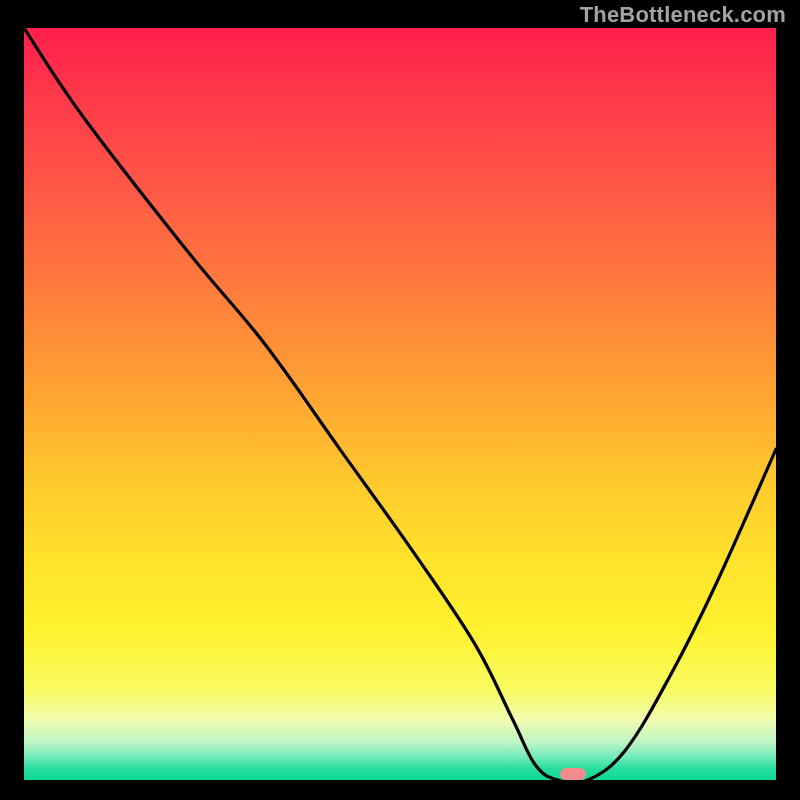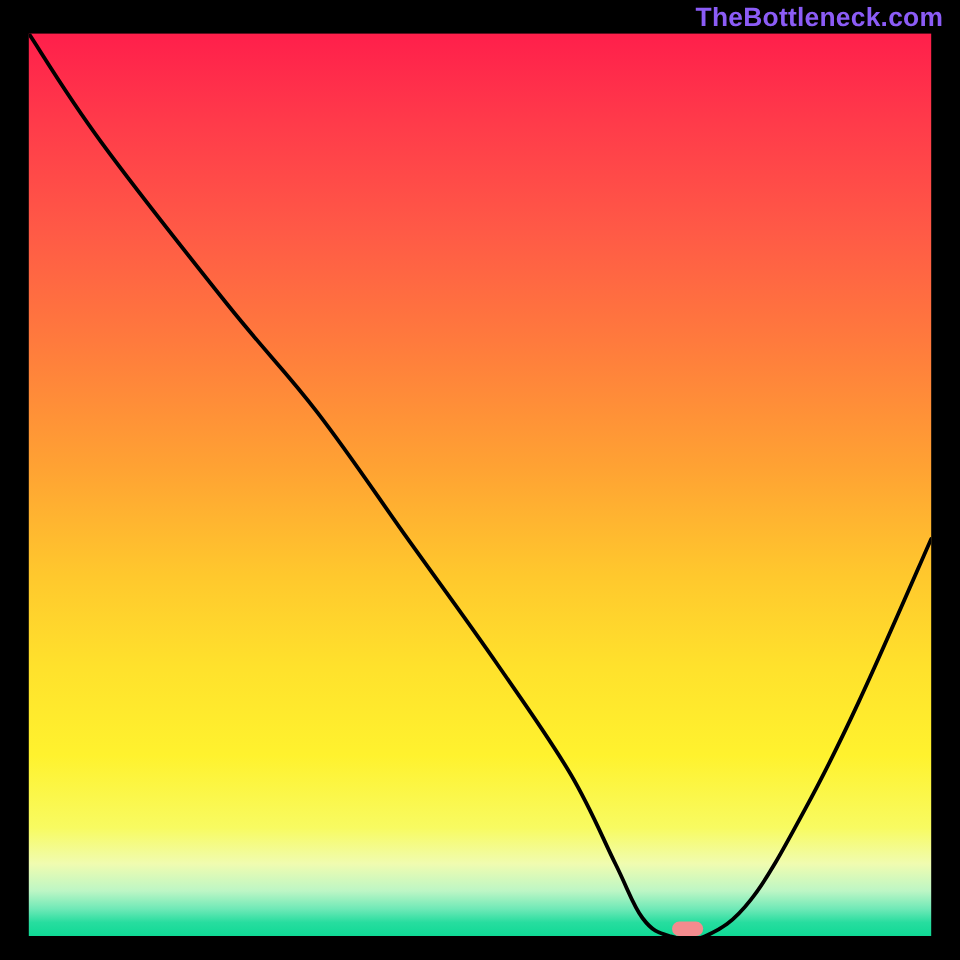--- a/index.html
+++ b/index.html
@@ -14,21 +14,21 @@
   .frame {
     position: relative;
     width: 800px;
     height: 800px;
     background: #000;
   }
   .watermark {
     position: absolute;
     top: 2px;
     right: 14px;
-    color: #8b5cf6;
+    color: #a3a3a3;
     font-size: 22px;
     font-weight: 600;
     letter-spacing: 0.2px;
     z-index: 5;
   }
   .plot {
     position: absolute;
     left: 24px;
     top: 28px;
     width: 752px;

